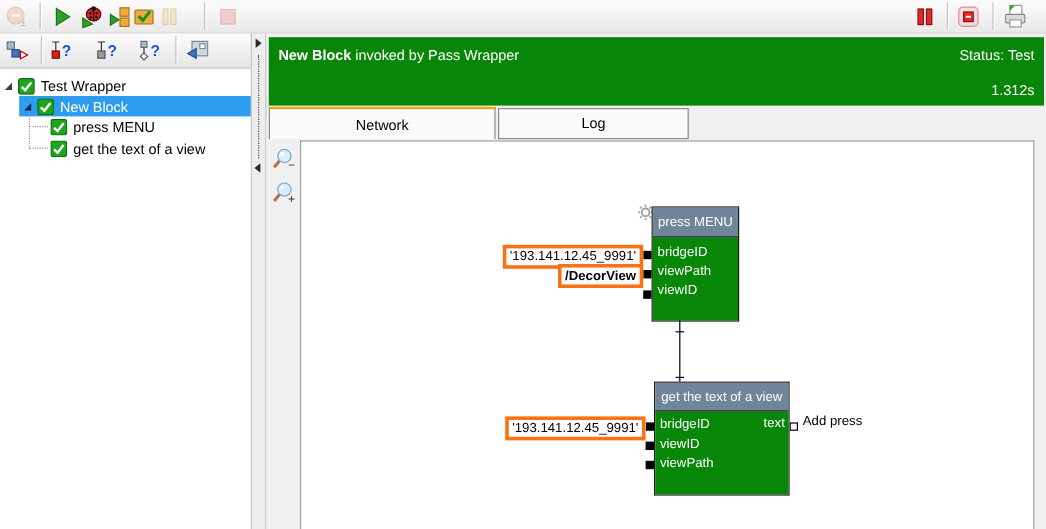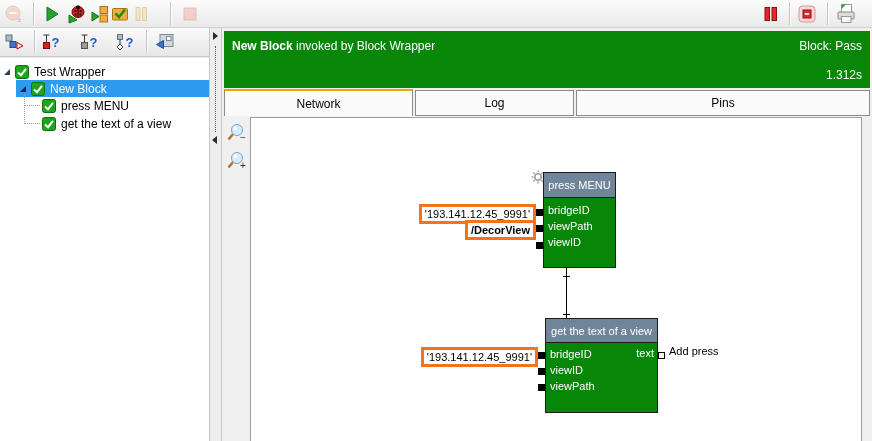--- a/index.html
+++ b/index.html
@@ -267,30 +267,29 @@
   <div class="spl-arrow-r" style="top:4px"></div>
   <div class="spl-dots"></div>
   <div class="spl-arrow-l" style="top:108px"></div>
 </div>
 
 <div class="right-panel">
 
   <div class="result-header">
     <div class="rh-title">
       <b>New Block</b>
-      <span>invoked by Block Wrapper</span>
+      <span>invoked by Pass Wrapper</span>
     </div>
-    <div class="rh-status">Block: Pass</div>
+    <div class="rh-status">Status: Test</div>
     <div class="rh-time">1.312s</div>
   </div>
 
   <div class="tabs">
     <div class="tab active" style="left:0; width:189px;">Network</div>
     <div class="tab" style="left:191px; width:159px;">Log</div>
-    <div class="tab" style="left:352px; right:0;">Pins</div>
   </div>
 
   <div class="zoom-strip">
     <button class="zbtn" style="top:5px">
       <svg width="22" height="22" viewBox="0 0 22 22">
         <line x1="7" y1="12" x2="2.5" y2="17.5" stroke="#b5703a" stroke-width="2.5"></line>
         <circle cx="11" cy="8" r="5.5" fill="#d9ecf9" stroke="#7aa7cc"></circle>
         <circle cx="9.3" cy="6.3" r="1.8" fill="#fff" opacity="0.85"></circle>
         <text x="14" y="19" font-size="10" fill="#333">−</text>
       </svg>

